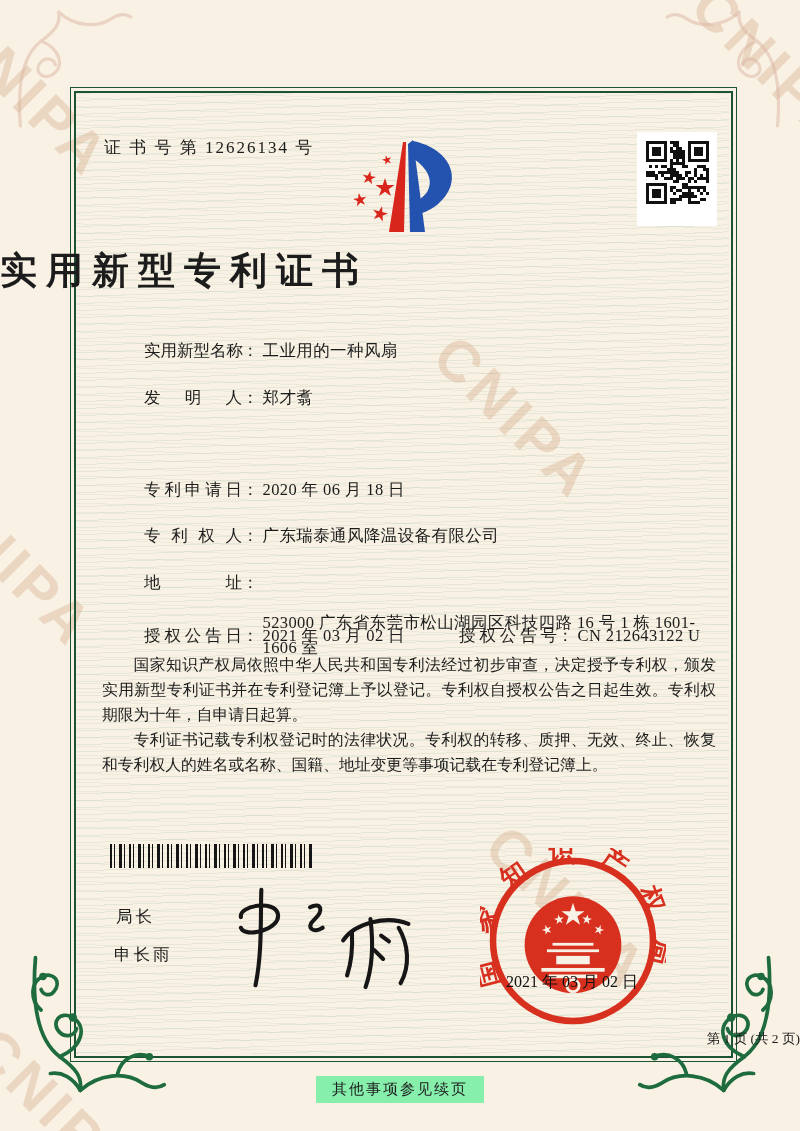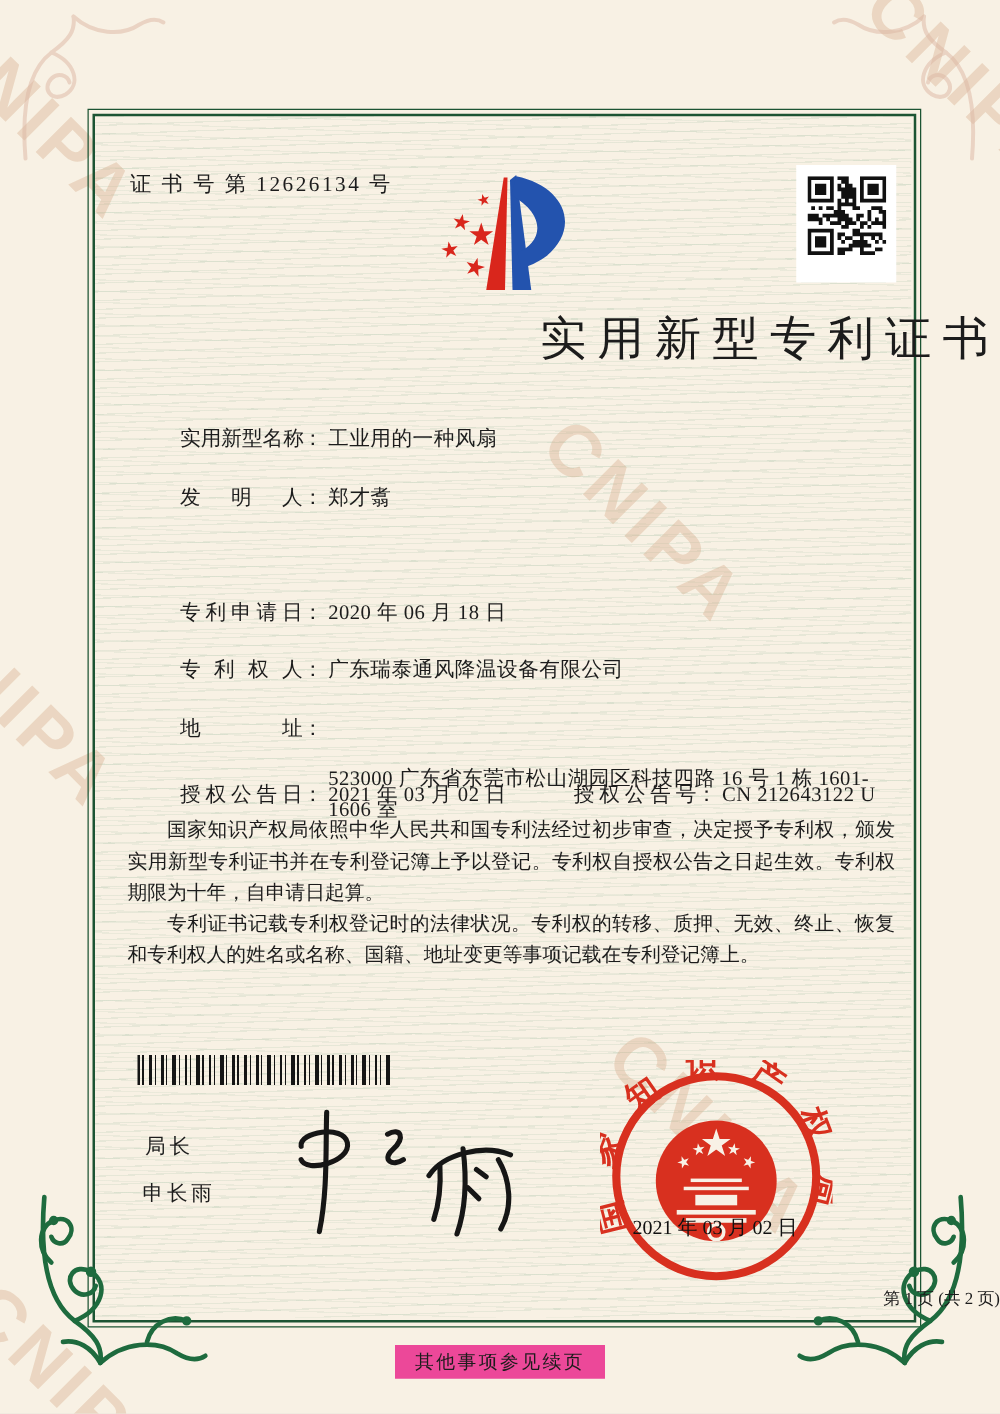--- a/index.html
+++ b/index.html
@@ -20,22 +20,22 @@
   .frame::after{content:"";position:absolute;inset:3px;border:2.5px solid #1c5433;}
   
   .fl{position:absolute;z-index:2;color:#1e6b3e;}
   .fl.pink{color:#ddb7a3;opacity:.5;}
   .fl svg path,.fl svg circle{stroke:currentColor;}
   
   .certno{position:absolute;left:104px;top:136px;font-size:17px;letter-spacing:2px;z-index:3;}
   .qrbox{position:absolute;left:637px;top:132px;width:80px;height:94px;background:#ffffff;z-index:3;}
   .qrbox svg{position:absolute;left:9px;top:9px;}
   .logo{position:absolute;left:338px;top:130px;z-index:3;}
-  .title{position:absolute;left:0;top:246px;width:100%;text-align:right;
-      font-size:37px;font-weight:normal;letter-spacing:9px;z-index:3;}
+  .title{position:absolute;left:0;top:246px;width:100%;text-align:left;
+      font-size:37px;font-weight:bold;letter-spacing:9px;z-index:3;}
   
   .row{position:absolute;left:104px;font-size:16.5px;line-height:25px;z-index:3;white-space:nowrap;}
   .flabel{display:inline-block;width:98px;text-align:justify;text-align-last:justify;
       vertical-align:top;margin-left:40px;}
   .colon{display:inline-block;vertical-align:top;}
   .fvalue{display:inline-block;vertical-align:top;margin-left:4px;letter-spacing:.4px;}
   .row .wrapval{white-space:normal;max-width:446px;margin-top:40px;}
   .grant2{position:absolute;left:315px;top:0;white-space:nowrap;}
   
   .paras{position:absolute;left:102px;top:652px;width:614px;z-index:3;
@@ -55,21 +55,21 @@
       font-family:"Liberation Sans",sans-serif;z-index:3;}
   .signature{position:absolute;left:228px;top:882px;z-index:6;}
   
   .seal{position:absolute;left:480px;top:848px;z-index:5;}
   .seal-date{position:absolute;left:488px;top:972px;width:168px;text-align:center;
       font-size:16px;color:#111;z-index:6;}
   
   .pageinfo{position:absolute;left:0;top:1030px;width:100%;text-align:right;
       font-size:13.5px;z-index:3;}
   .note{position:absolute;left:50%;top:1076px;transform:translateX(-50%);
-      font-size:15px;letter-spacing:2px;background:#ec4899;padding:4px 16px;z-index:3;}
+      font-size:15px;letter-spacing:2px;background:#86efac;padding:4px 16px;z-index:3;}
 </style>
 </head>
 <body>
 
 <div class="page">
 
   <div class="guilloche"></div>
 
   <span class="wm" style="left:-18px;top:0px">CNIPA</span>
   <span class="wm" style="left:726px;top:-28px">CNIPA</span>

